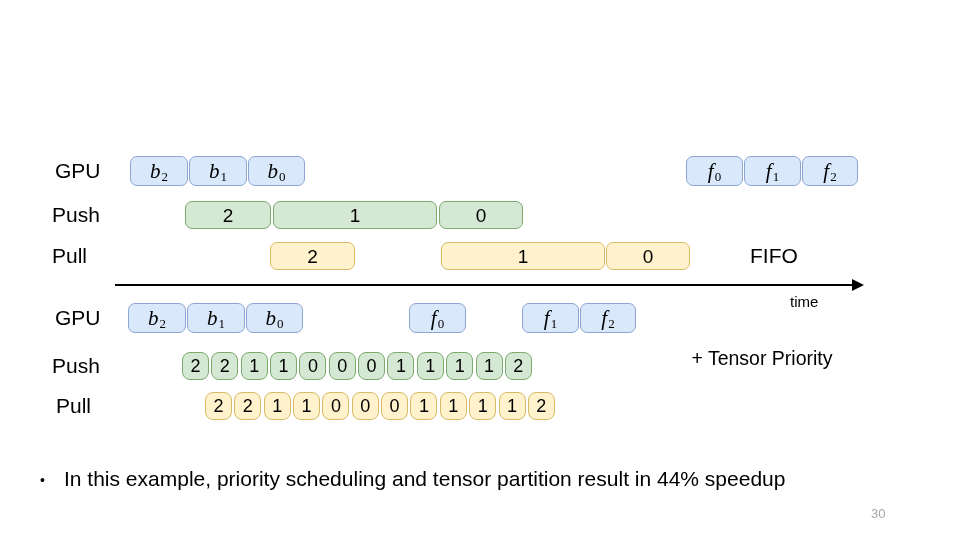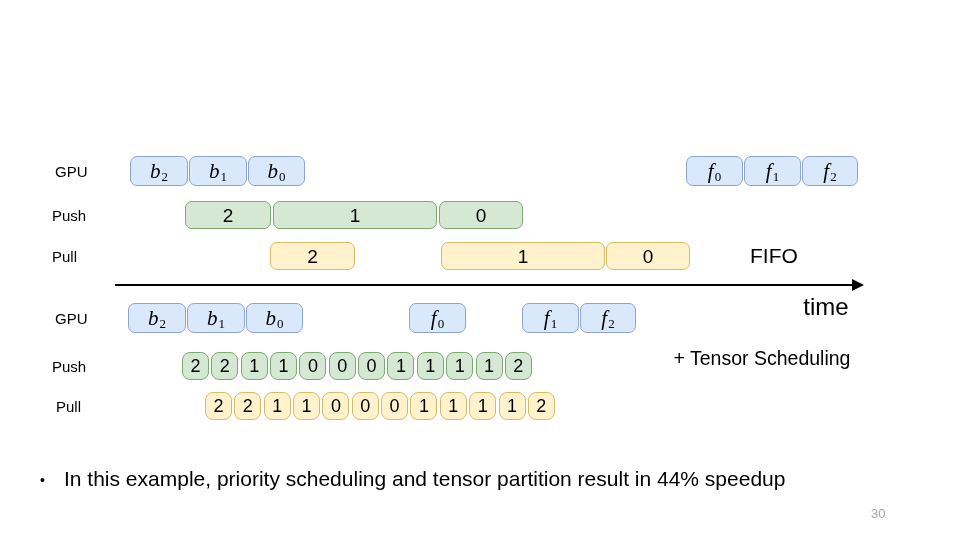--- a/index.html
+++ b/index.html
@@ -8,21 +8,21 @@
   .slide { position:relative; width:960px; height:540px; background:#ffffff; overflow:hidden; }
 
   .title {
     position:absolute; left:40px; top:40px;
     font-size:36px; font-weight:300; letter-spacing:-1px; color:#111;
     white-space:nowrap;
   }
 
   .rowlabel {
     position:absolute; display:flex; align-items:center;
-    font-size:15px; color:#000;
+    font-size:21px; color:#000;
   }
 
   .boxrow { position:absolute; left:0; width:960px; }
 
   .box {
     position:absolute; top:0; height:100%;
     border-radius:7px;
     display:flex; align-items:center; justify-content:center;
     color:#000; line-height:1;
   }
@@ -39,21 +39,21 @@
     position:absolute; left:115px; top:284px; width:741px; height:0;
     border-top:2px solid #000;
   }
   .timeline-arrowhead {
     position:absolute; left:852px; top:279px; width:0; height:0;
     border-left:12px solid #000;
     border-top:6px solid transparent; border-bottom:6px solid transparent;
   }
   .time-label {
     position:absolute; left:790px; top:293px; width:72px;
-    text-align:center; font-size:24px; color:#000;
+    text-align:left; font-size:15px; color:#000;
   }
 
   .fifo-caption {
     position:absolute; left:750px; top:241px; height:29px;
     display:flex; align-items:center; font-size:21px; color:#000;
   }
   .priority-caption {
     position:absolute; left:636px; top:345px; width:252px;
     text-align:center; font-size:19.5px; line-height:26px; color:#000;
   }
@@ -170,20 +170,20 @@
       <div class="box yellow small" style="left: 351.75px; width: 27px;">0</div>
       <div class="box yellow small" style="left: 381.1px; width: 27px;">0</div>
       <div class="box yellow small" style="left: 410.45px; width: 27px;">1</div>
       <div class="box yellow small" style="left: 439.8px; width: 27px;">1</div>
       <div class="box yellow small" style="left: 469.15px; width: 27px;">1</div>
       <div class="box yellow small" style="left: 498.5px; width: 27px;">1</div>
       <div class="box yellow small" style="left: 527.85px; width: 27px;">2</div>
     </div>
 
   <div class="priority-caption">
-    <div>+ Tensor Scheduling</div>
+    <div>+ Tensor Priority</div>
   </div>
 
   <div class="bullet-marker">•</div>
   <div class="bullet-text">In this example, priority scheduling and tensor partition result in 44% speedup</div>
   <div class="page-number">30</div>
 
 </div>
 
 </body></html>

